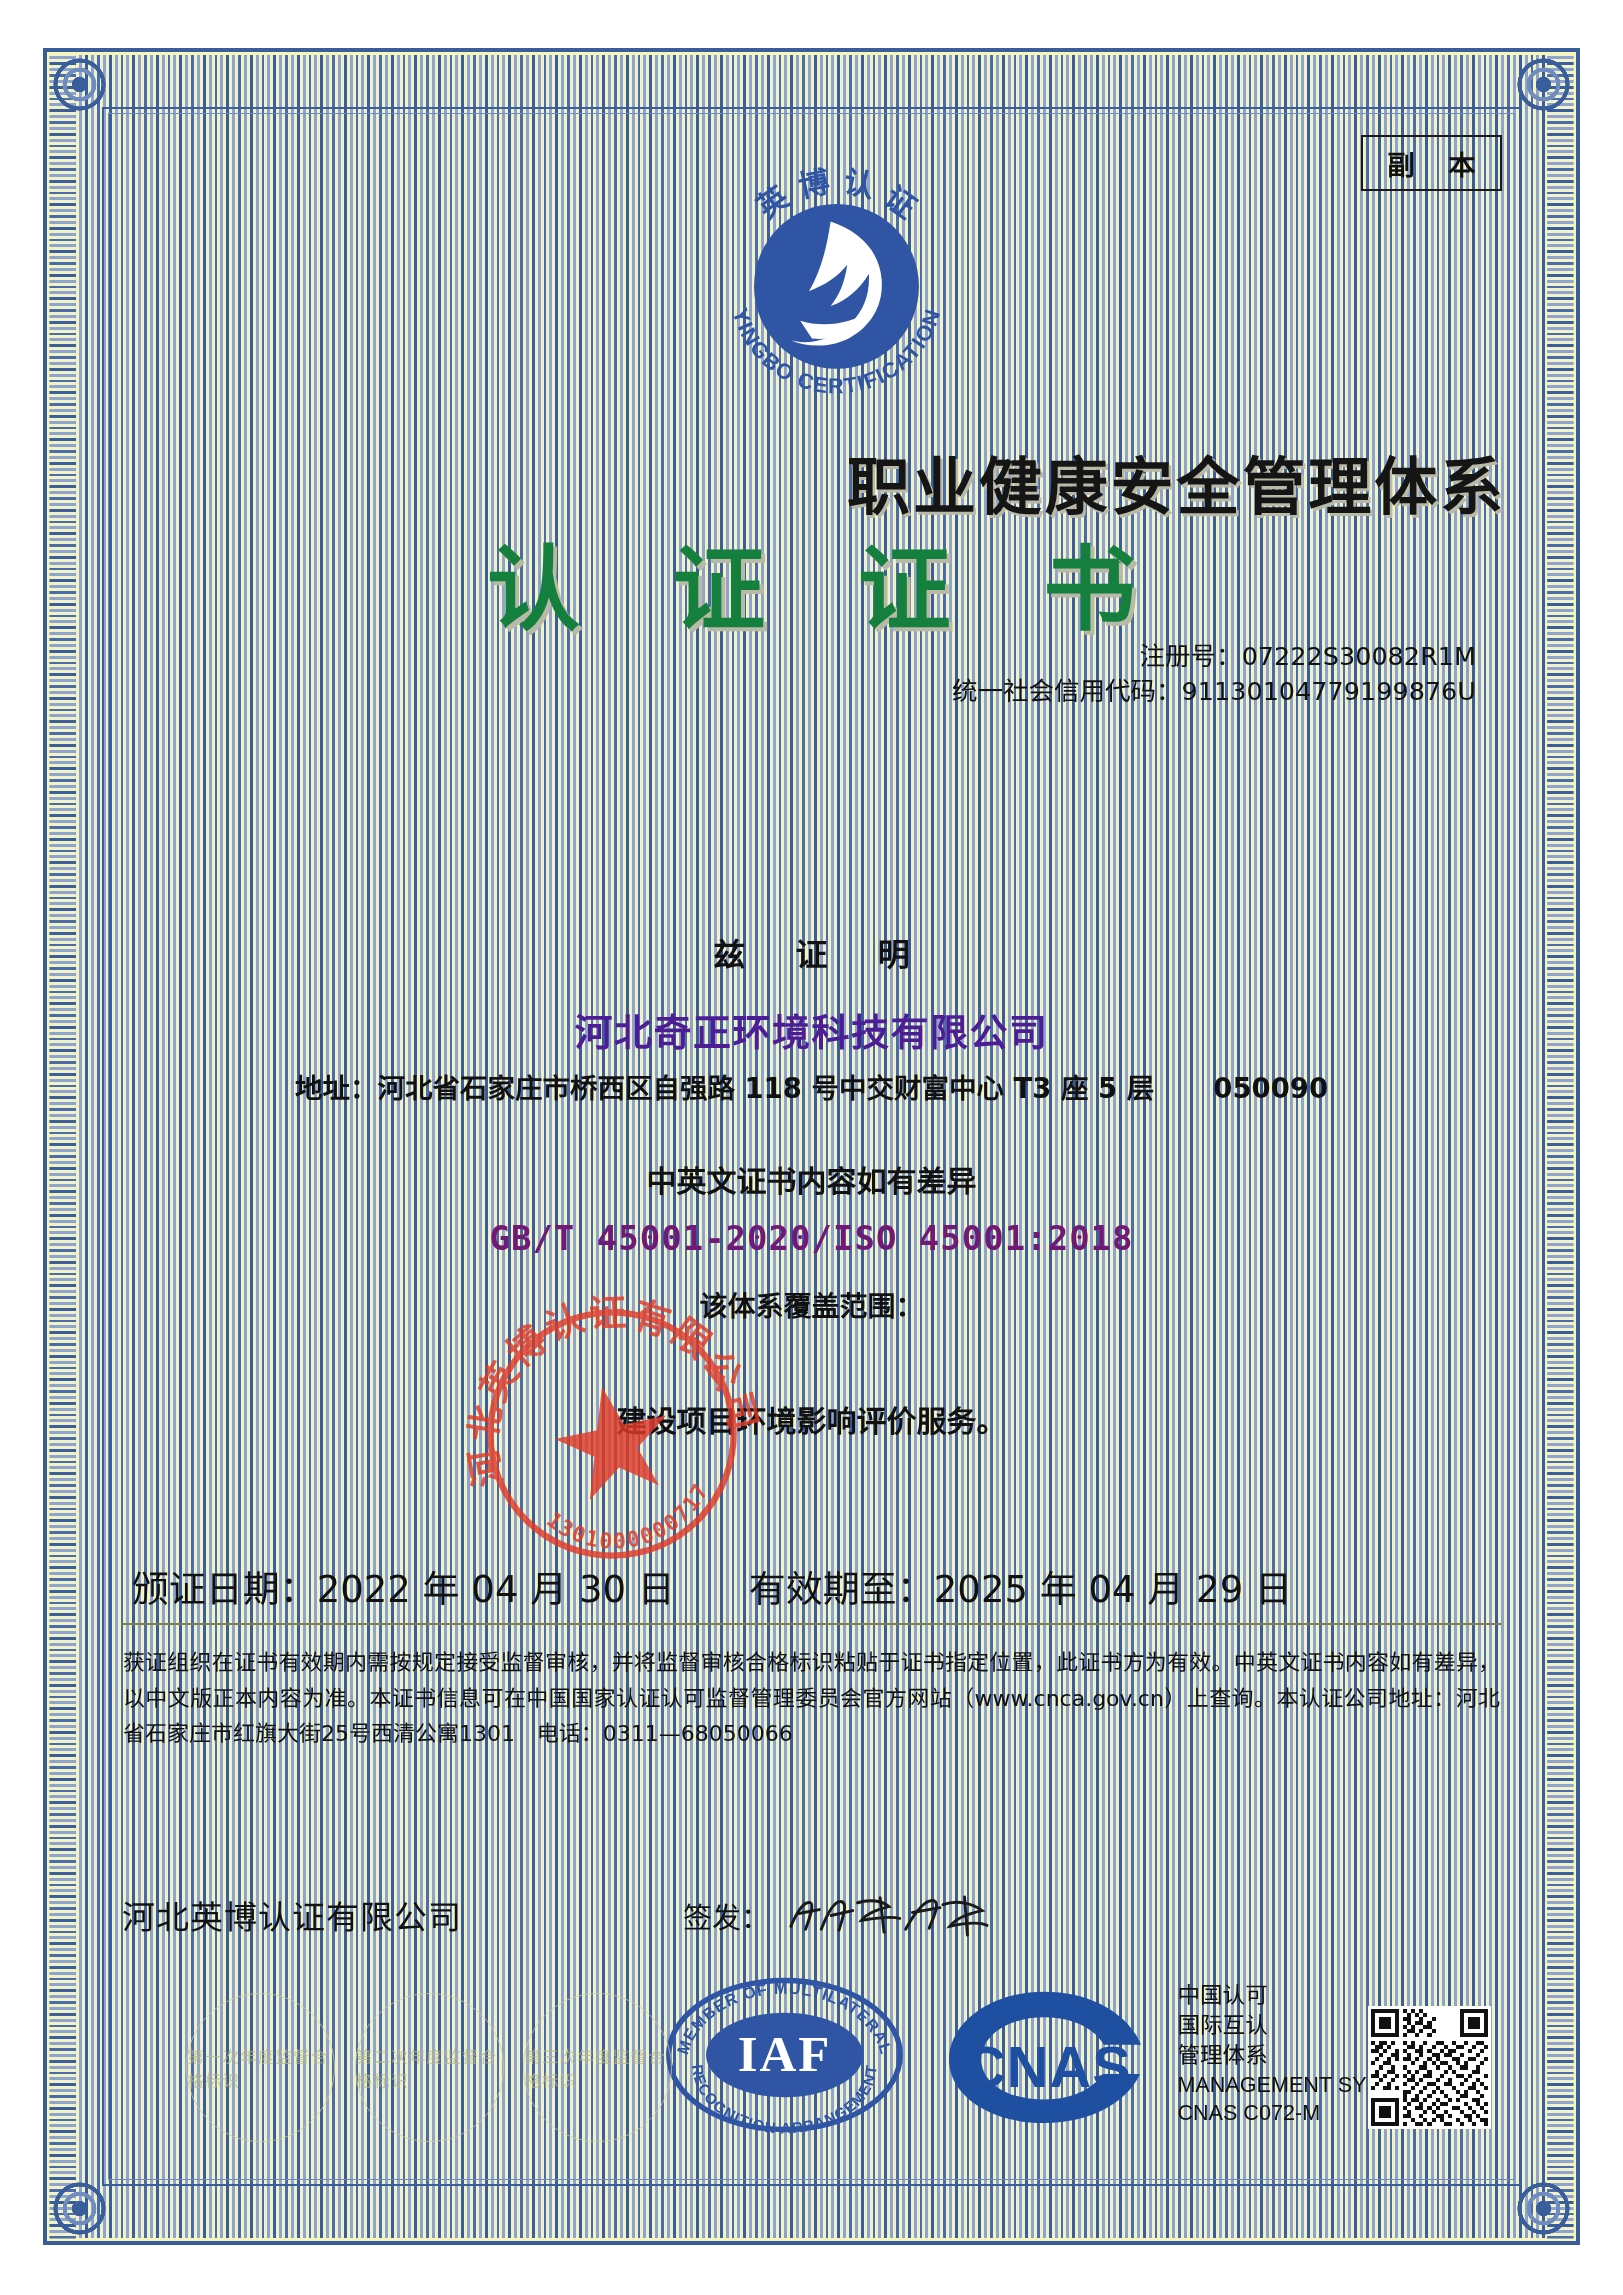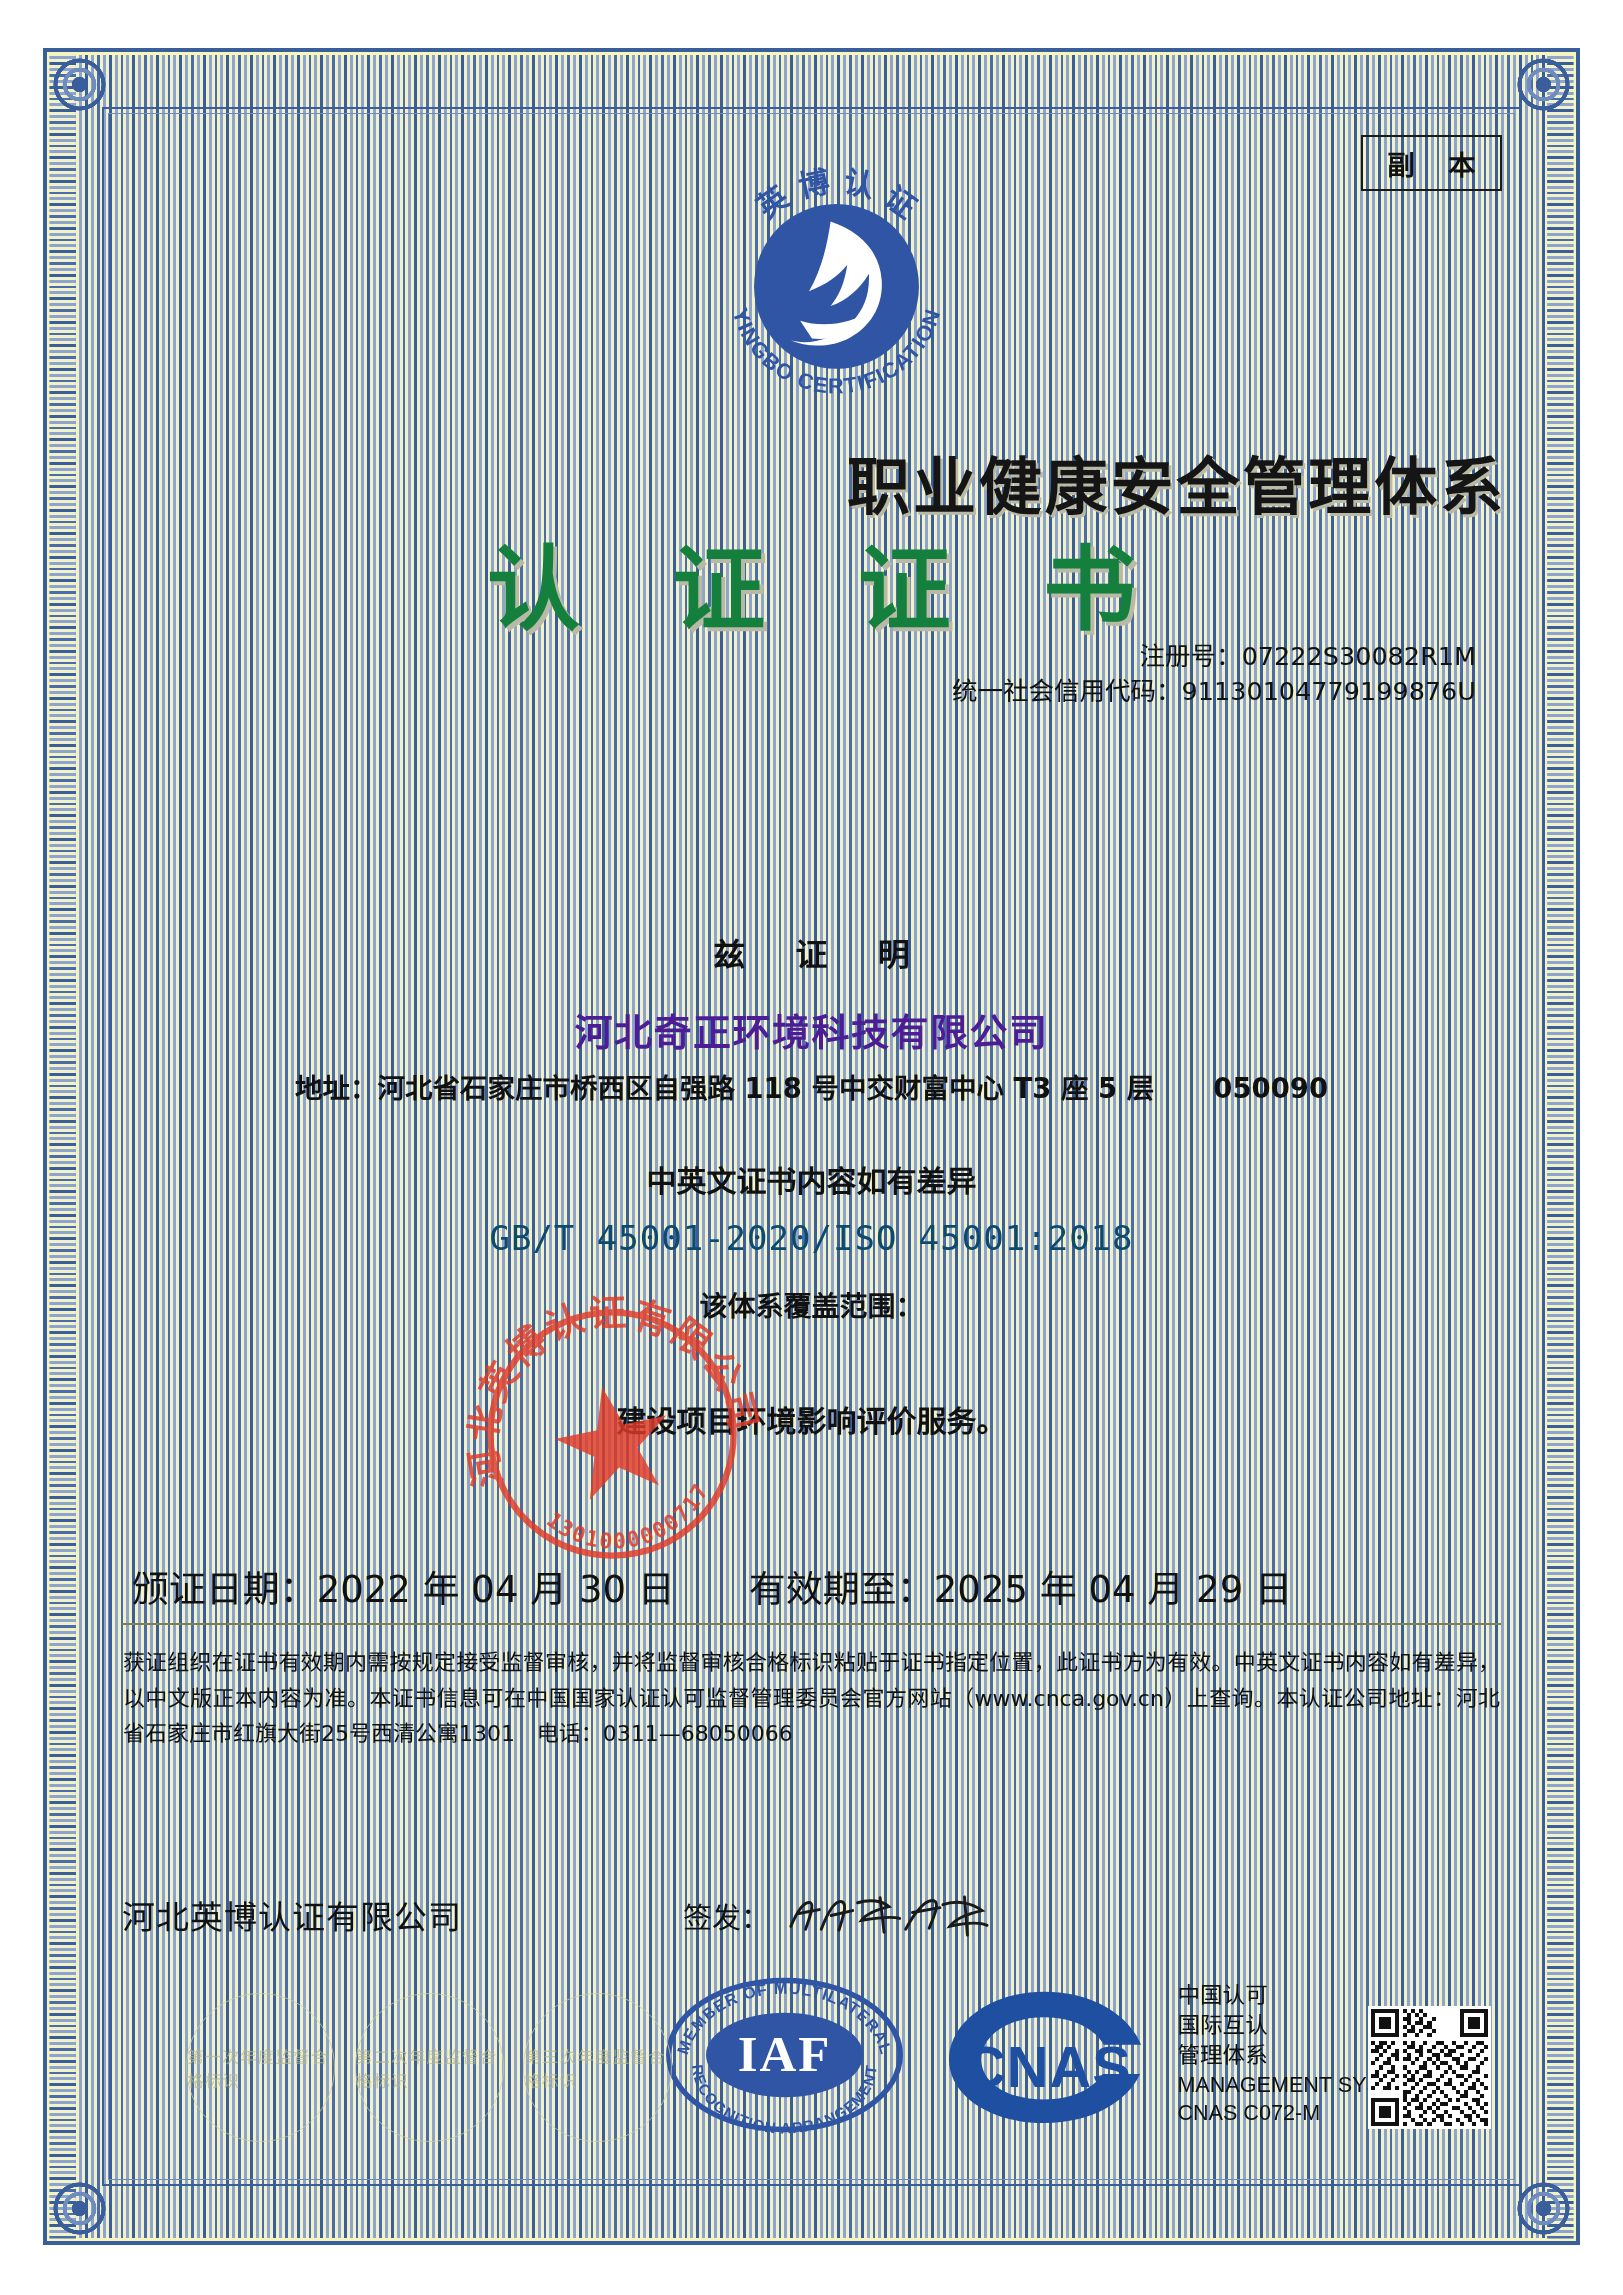--- a/index.html
+++ b/index.html
@@ -244,24 +244,24 @@
     font-weight: 700;
     font-size: 30px;
     color: #111;
   }
   .standard {
     position: absolute;
     top: 1096px;
     left: 0; right: 0;
     text-align: center;
     font-family: "DejaVu Sans Mono", monospace;
-    font-weight: 400;
+    font-weight: 700;
     font-size: 34px;
     letter-spacing: 1px;
-    color: #0c4a6e;
+    color: #701a75;
   }
   .scope-label {
     position: absolute;
     top: 1162px;
     left: 0; right: 0;
     text-align: center;
     font-family: "DejaVu Sans", sans-serif;
     font-weight: 700;
     font-size: 28px;
     color: #111;

